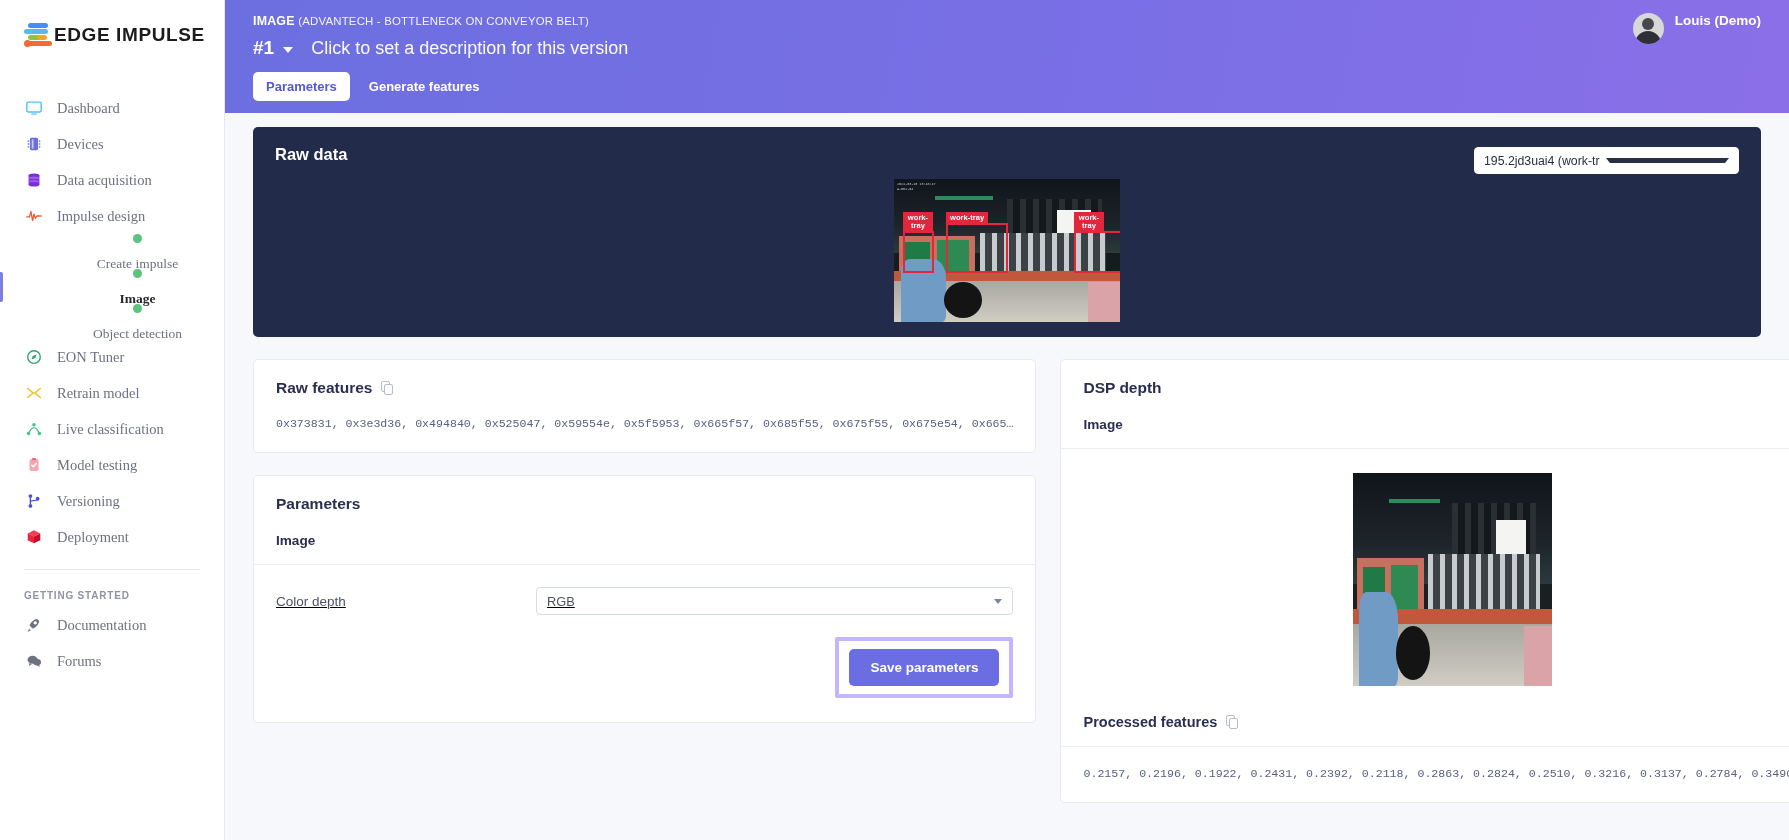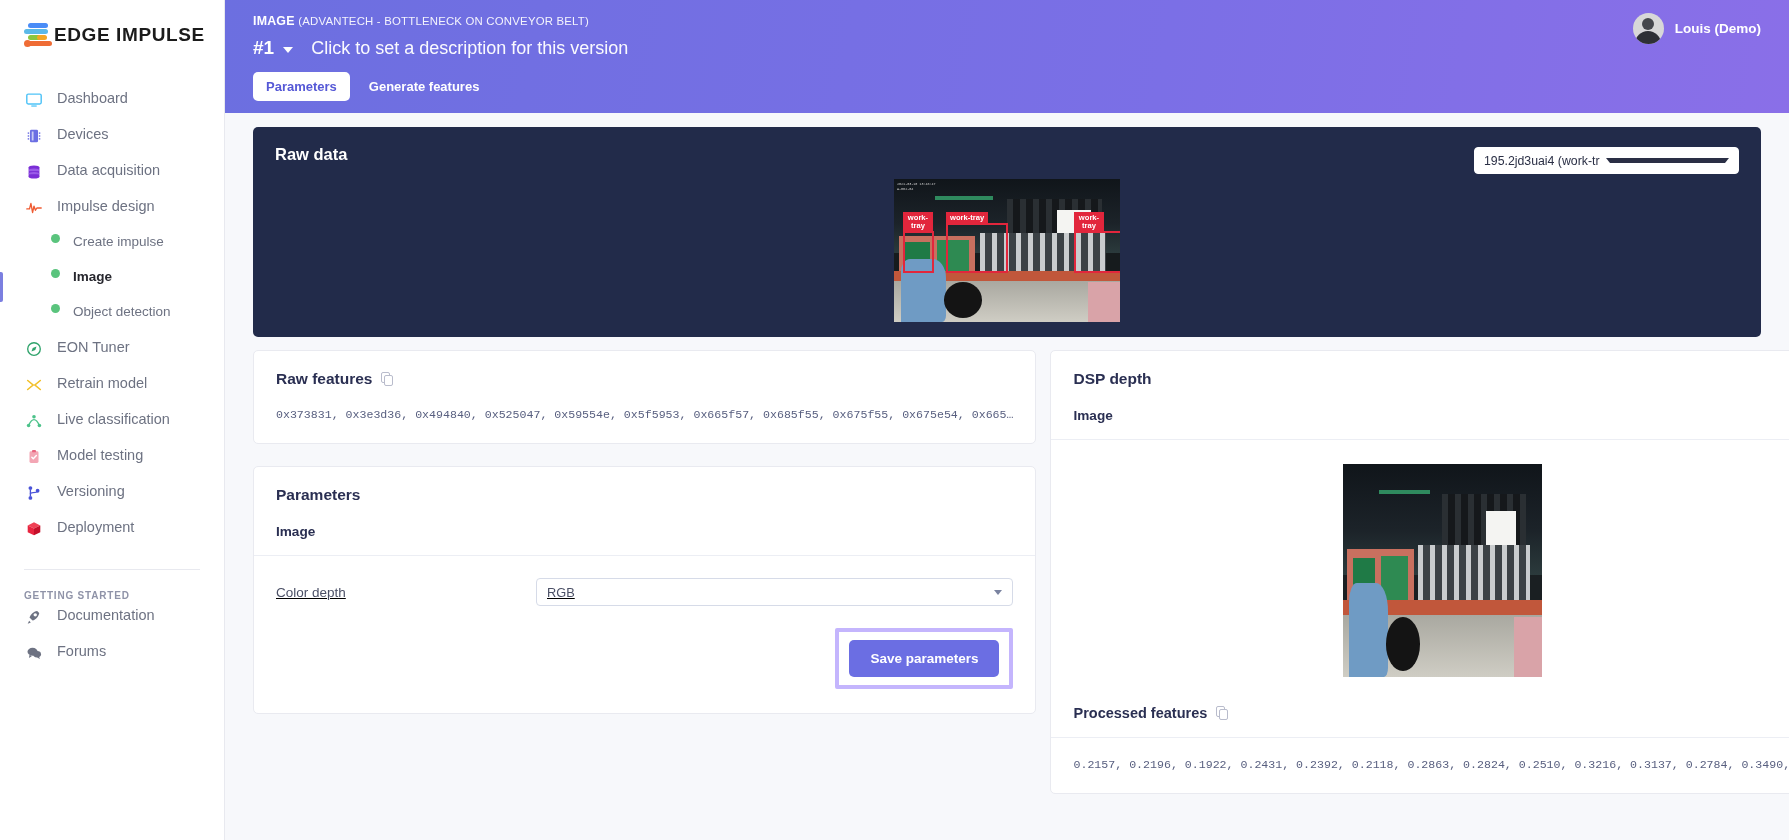--- a/index.html
+++ b/index.html
@@ -23,45 +23,45 @@
   .lb1 { background: #4a8cf7; width: 20px; left: 4px;  top: 1px; }
   .lb2 { background: #5bb9e8; width: 24px; left: 0px;  top: 7px; }
   .lb3 { background: #8cc63f; width: 17px; left: 4px;  top: 13px; }
   .lb4 { background: #f5a623; width: 10px; left: 13px; top: 13px; }
   .lb5 { background: #ef6c35; width: 26px; left: 2px;  top: 19px; }
   .logo-dot { position: absolute; width: 7px; height: 7px; border-radius: 50%; background: #ef6c35; left: 0; top: 18px; }
   .logo-text { font-size: 19px; font-weight: bold; letter-spacing: .6px; color: #1b1b1b; }
 
   .nav { margin-top: 42px; }
   .nav-item {
-    display: flex; align-items: flex-start; gap: 14px;
+    display: flex; align-items: center; gap: 14px;
     height: 36px; padding-left: 24px; color: #6d7282; font-size: 14.5px;
-    position: relative; cursor: pointer;
+    position: relative; cursor: pointer; font-family: Liberation Serif, serif;
   }
   .nav-item .ic { width: 19px; height: 19px; display: flex; align-items: center; justify-content: center; flex: 0 0 19px; }
-  .nav-sub { padding-left: 51px; gap: 13px; height: 35px; font-size: 13.5px; }
+  .nav-sub { padding-left: 51px; gap: 13px; height: 35px; font-size: 13.5px; flex-direction: column; }
   .nav-sub .dot { width: 9px; height: 9px; border-radius: 50%; background: #5ac47d; flex: 0 0 9px; }
   .nav-item.active { color: #27272e; font-weight: bold; }
   .active-bar { position: absolute; left: 0; top: 3px; width: 3px; height: 30px; background: #7b7fe0; border-radius: 0 2px 2px 0; }
   .nav-sep { height: 1px; background: #e8e9ef; margin: 14px 24px 0 24px; }
   .nav-head { font-size: 10px; font-weight: bold; letter-spacing: .8px; color: #8f93a8; padding: 20px 0 6px 24px; }
 
   
   .main { flex: 1 1 auto; height: 840px; background: #f7f8fb; position: relative; overflow: hidden; }
   .header { background: #6d6fe0; background: linear-gradient(100deg, #6c6fe0 0%, #7b6fe6 60%, #8a6fe8 100%); height: 113px; padding: 14px 28px 0 28px; position: relative; }
   .h-kicker { font-size: 12.4px; color: #ffffff; font-weight: bold; letter-spacing: .2px; }
   .h-kicker .sub { font-weight: normal; font-size: 11.4px; opacity: .92; }
   .h-title-row { display: flex; align-items: center; gap: 9px; margin-top: 9px; }
   .h-ver { font-size: 19px; font-weight: bold; color: #fff; }
   .caret { width: 0; height: 0; border-left: 5px solid transparent; border-right: 5px solid transparent; border-top: 6px solid #ffffff; margin-top: 3px; cursor: pointer; }
   .h-desc { font-size: 18px; color: #ffffff; opacity: .97; margin-left: 9px; cursor: pointer; }
   .tabs { display: flex; align-items: center; gap: 6px; margin-top: 13px; }
   .tab { font-size: 13px; font-weight: bold; color: #ffffff; padding: 7px 13px; border-radius: 5px; cursor: pointer; }
   .tab.active { background: #ffffff; color: #5558d6; }
-  .user { position: absolute; right: 28px; top: 13px; display: flex; align-items: center; gap: 11px; cursor: pointer; }
+  .user { position: absolute; right: 28px; top: 13px; display: flex; gap: 11px; cursor: pointer; }
   .avatar { width: 31px; height: 31px; border-radius: 50%; overflow: hidden; background: #d8d8d8; position: relative; }
   .avatar .head { position: absolute; width: 12px; height: 12px; border-radius: 50%; background: #45474c; left: 9.5px; top: 5px; }
   .avatar .body { position: absolute; width: 26px; height: 15px; border-radius: 13px 13px 0 0; background: #2e3035; left: 2.5px; top: 18px; }
   .user-name { font-size: 13.5px; font-weight: bold; color: #ffffff; }
 
   .content { padding: 0 28px; }
 
   
   .rawdata {
     background: #222b4a; border-radius: 5px; margin-top: 14px; height: 210px;
@@ -98,21 +98,21 @@
   .sc-ts { position: absolute; left: 3px; top: 3px; font-size: 3.4px; color: #cfcfcf; font-family: "Liberation Mono", monospace; line-height: 1.5; }
 
   .bbox { position: absolute; border: 2px solid #e2263c; }
   .bbox .lbl {
     position: absolute; left: -2px; bottom: 100%; background: #e2263c; color: #fff;
     font-size: 7.6px; font-weight: bold; padding: 2px 4px; white-space: nowrap; line-height: 1.15;
   }
   .bbox .lbl.wrap { white-space: normal; width: 30px; text-align: center; }
 
   
-  .cols { display: flex; gap: 14px; margin-top: 13px; align-items: flex-start; }
+  .cols { display: flex; gap: 24px; margin-top: 22px; align-items: flex-start; }
   .col { flex: 1 1 0; }
   .card { background: #ffffff; border: 1px solid #e9eaf0; border-radius: 5px; }
   .card + .card { margin-top: 22px; }
   .card-title { font-size: 15.5px; font-weight: bold; color: #2a2f52; padding: 19px 22px 0 22px; display: flex; align-items: center; gap: 9px; }
   .copy-ic { width: 13px; height: 15px; position: relative; cursor: pointer; flex: 0 0 13px; }
   .copy-ic i { position: absolute; border: 1.4px solid #b9bccc; border-radius: 2px; display: block; }
   .copy-ic i:nth-child(1) { width: 9px; height: 11px; left: 0; top: 0; }
   .copy-ic i:nth-child(2) { width: 9px; height: 11px; left: 3px; top: 3px; background: #fff; }
   .hexline { font-family: "Liberation Mono", monospace; font-size: 11.6px; color: #596080; padding: 20px 22px 22px 22px; white-space: nowrap; overflow: hidden; }
 

